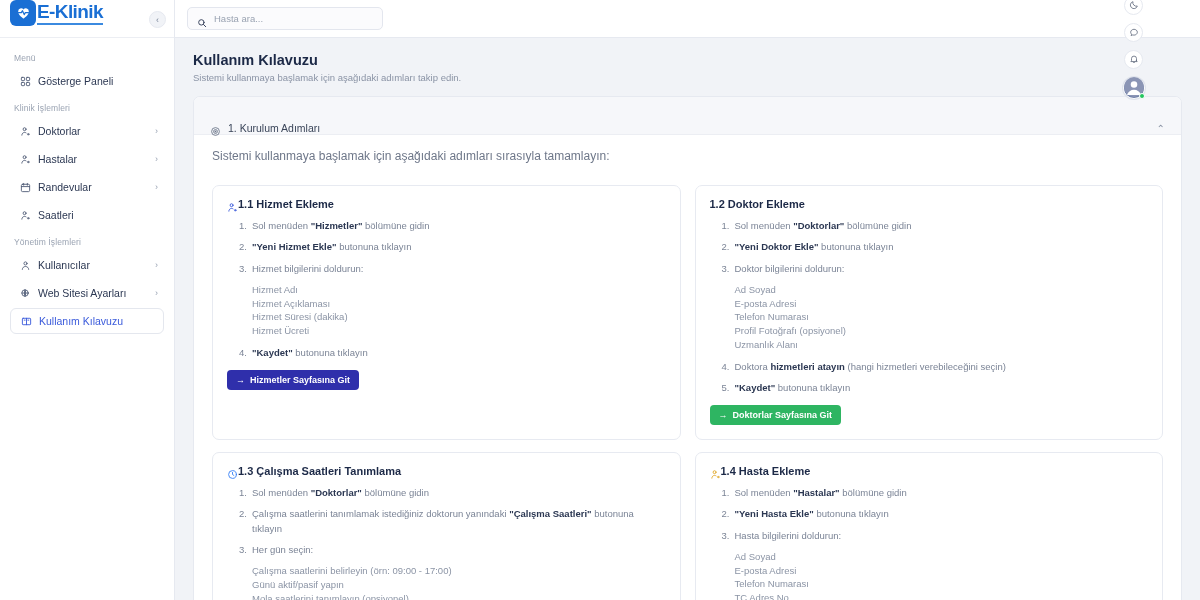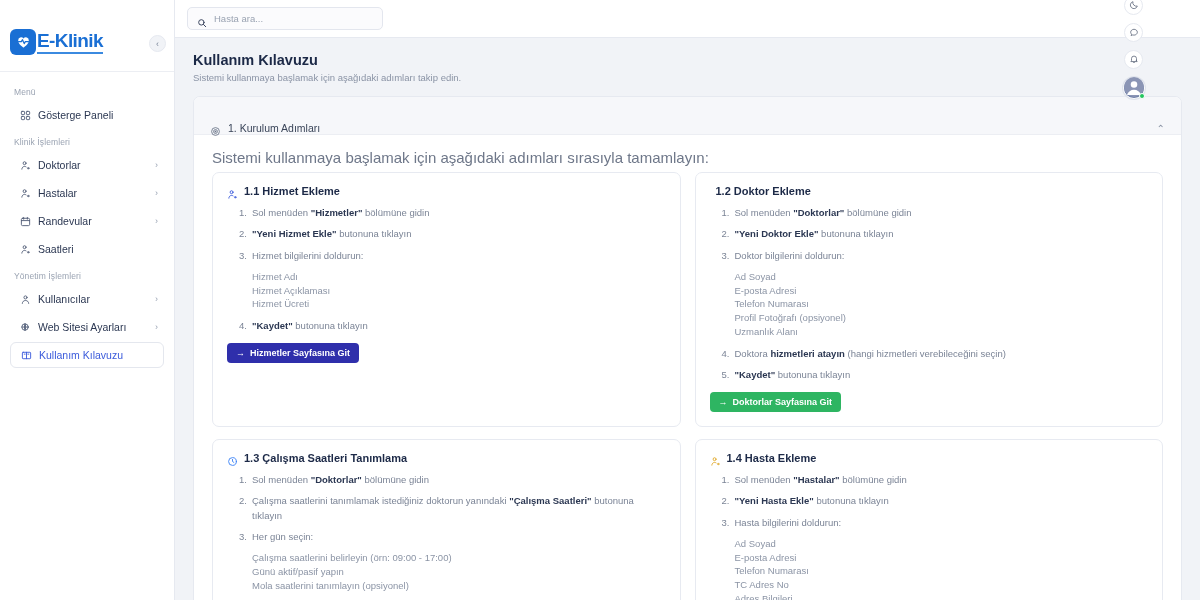--- a/index.html
+++ b/index.html
@@ -10,24 +10,23 @@
   }
   .app { display: flex; width: 1200px; height: 600px; }
 
   
   .sidebar {
     width: 175px; min-width: 175px; height: 600px;
     background: #ffffff; border-right: 1px solid #e6e9f0;
     display: flex; flex-direction: column;
   }
   .logo-bar {
-    height: 48px; display: flex; align-items: center;
+    height: 38px; display: flex; align-items: center;
     padding: 0 8px 12px 10px; border-bottom: 1px solid #eceef3;
     position: relative;
-    margin-top: 24px;
   }
   .logo-mark {
     width: 26px; height: 26px; flex: 0 0 26px;
     background: #1a6fd4; border-radius: 6px;
     display: flex; align-items: center; justify-content: center;
     position: relative;
   }
   .logo-mark svg { width: 17px; height: 17px; display: block; }
   .logo-text {
     font-size: 19px; font-weight: 700; letter-spacing: -0.6px;
@@ -121,28 +120,28 @@
   }
   .panel-head {
     height: 38px; background: #f6f7fa; border-bottom: 1px solid #eceef3;
     display: flex; align-items: flex-end; padding: 0 16px;
     cursor: pointer;
   }
   .panel-head .ph-ico { width: 11px; height: 11px; color: #6b7689; margin-right: 7px; }
   .panel-head .ph-title { font-size: 10.5px; color: #3a4559; font-weight: 400; }
   .panel-head .ph-chev { margin-left: auto; font-size: 10px; color: #8a93a5; }
   .panel-body { padding: 14px 18px 10px 18px; }
-  .panel-intro { font-size: 15px; color: #6e7789; margin-bottom: 6px; }
+  .panel-intro { font-size: 12px; color: #6e7789; margin-bottom: 22px; }
 
   .grid { display: grid; grid-template-columns: 1fr 1fr; gap: 12px 14px; }
   .card {
     border: 1px solid #e7eaf1; border-radius: 7px;
     padding: 12px 14px 14px 14px; background: #fff;
   }
-  .card-head { display: flex; align-items: center; gap: 6px; margin-bottom: 9px; }
+  .card-head { display: flex; align-items: center; gap: 0; margin-bottom: 9px; }
   .card-head .c-ico { width: 11px; height: 11px; flex: 0 0 11px; }
   .card-head .c-title { font-size: 11px; font-weight: 700; color: #1c2947; }
   .ico-indigo { color: #3b5bdb; }
   .ico-blue   { color: #3b82f6; }
   .ico-amber  { color: #e0a92b; }
   .ico-hidden { color: transparent; }
 
   ol.steps { list-style: none; counter-reset: st; padding-left: 12px; }
   ol.steps > li {
     counter-increment: st; position: relative;
@@ -368,20 +367,21 @@
                 </span>
                 <span class="c-title">1.1 Hizmet Ekleme</span>
               </div>
               <ol class="steps">
                   <li><span>Sol menüden </span><b>"Hizmetler"</b><span> bölümüne gidin</span></li>
                   <li><b>"Yeni Hizmet Ekle"</b><span> butonuna tıklayın</span></li>
                   <li><span>Hizmet bilgilerini doldurun:</span></li>
                   <ul class="sub">
                     <li>Hizmet Adı</li>
                     <li>Hizmet Açıklaması</li>
+                    <li>Hizmet Süresi (dakika)</li>
                     <li>Hizmet Ücreti</li>
                   </ul>
                   <li><b>"Kaydet"</b><span> butonuna tıklayın</span></li>
                 </ol>
               <button class="btn btn-indigo">
                 <span class="arr">→</span>
                 <span>Hizmetler Sayfasına Git</span>
               </button>
             </article>
 

